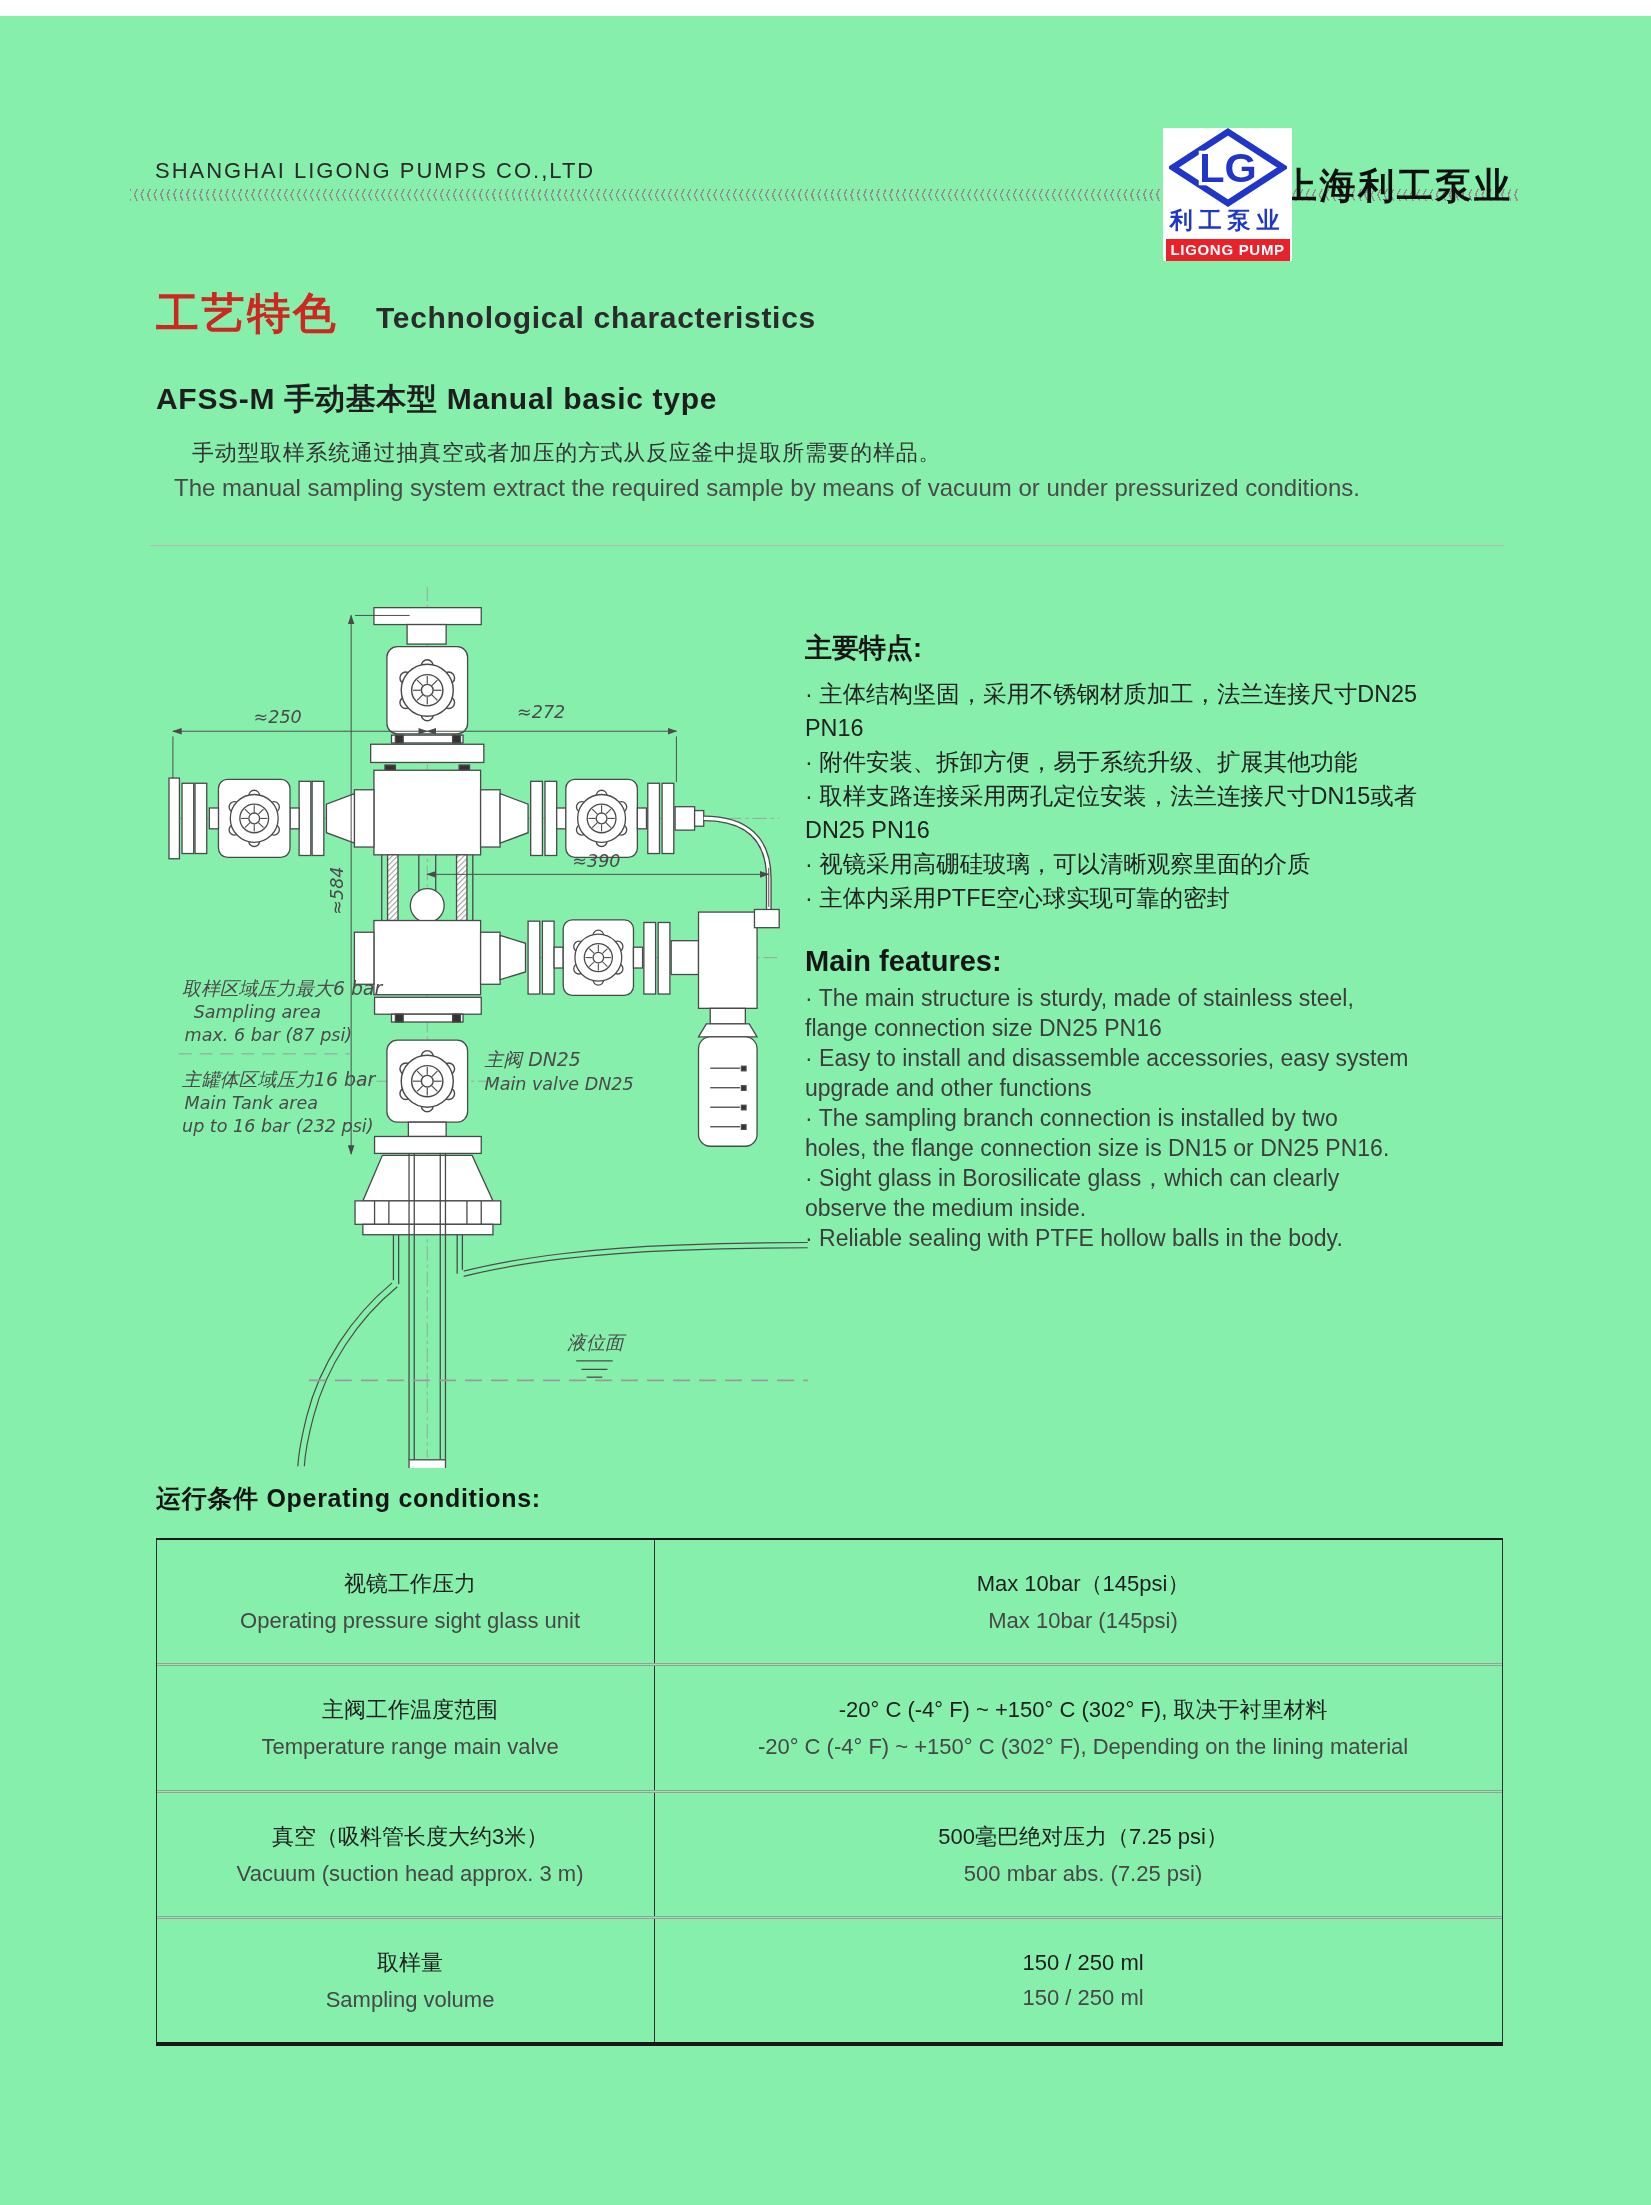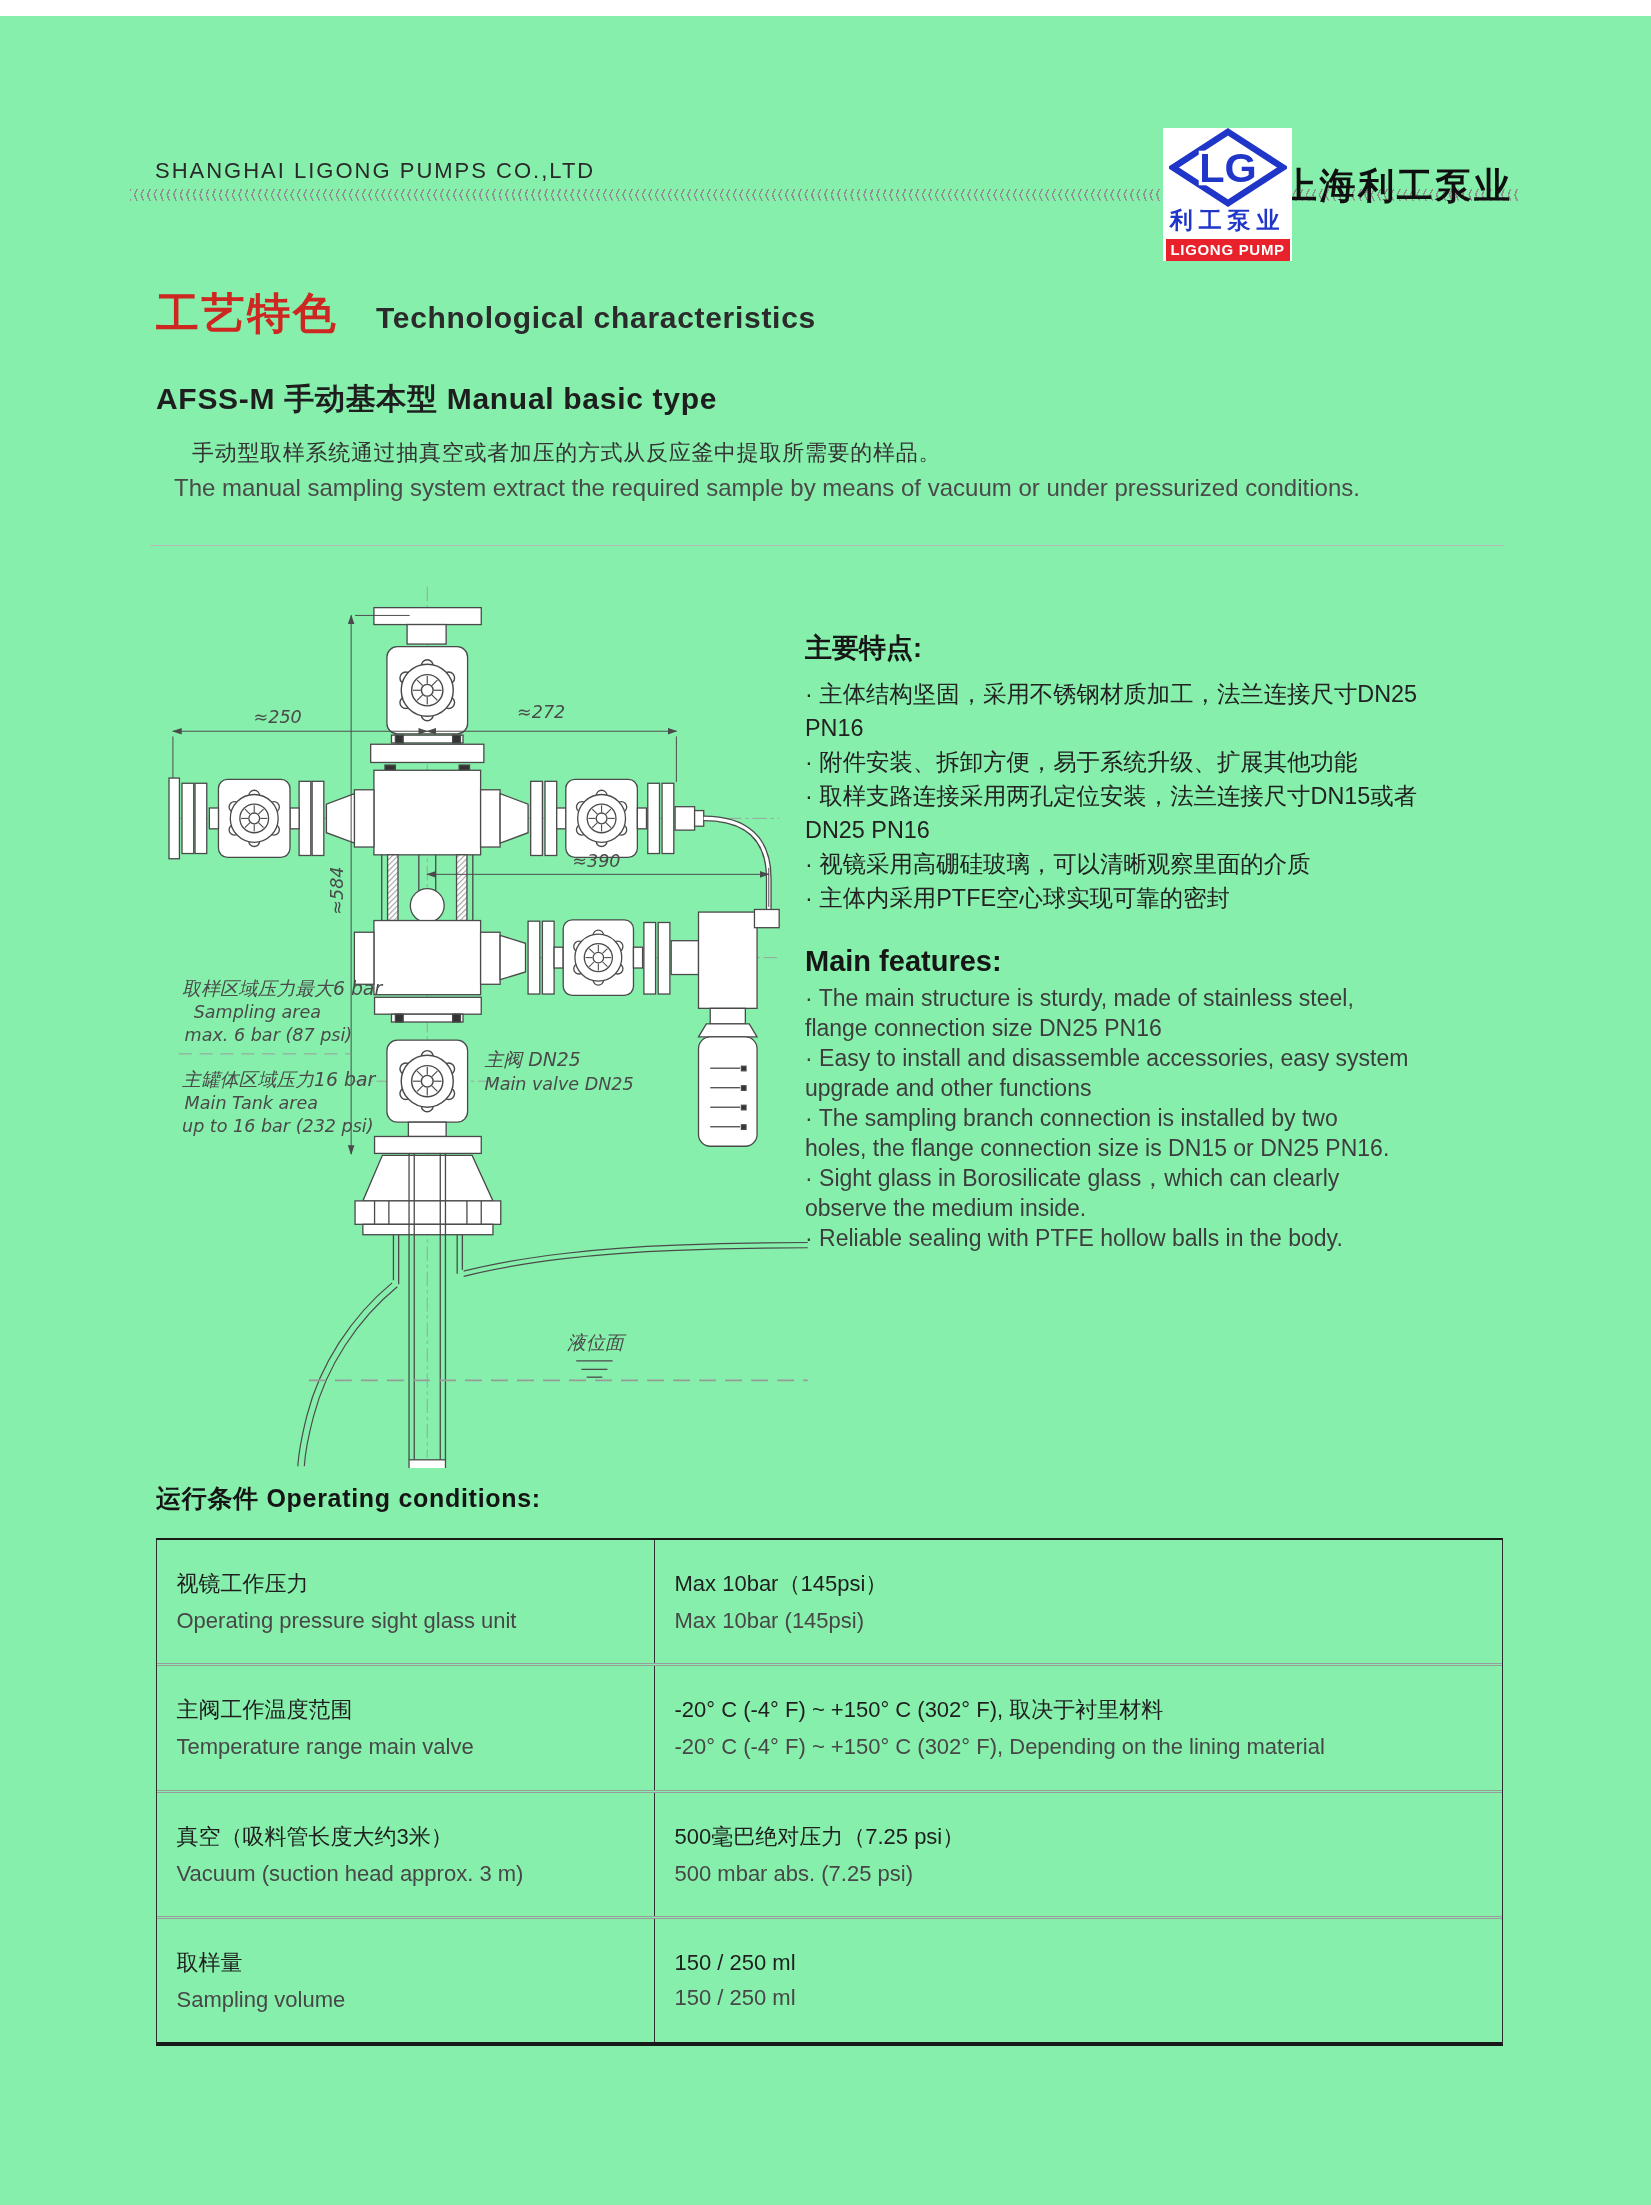--- a/index.html
+++ b/index.html
@@ -34,21 +34,21 @@
   #feat-cn-title{left:805px;top:614px;font-size:27px;font-weight:bold;color:#161616;}
   #feat-cn{left:805px;top:661px;width:703px;font-size:23.4px;color:#222;line-height:34px;}
   #feat-en-title{left:805px;top:929px;font-size:29px;font-weight:bold;color:#161616;}
   #feat-en{left:805px;top:967px;width:706px;font-size:23px;color:#3d3d3d;line-height:30px;}
 
   
   #op-title{left:156px;top:1466px;font-size:25px;font-weight:bold;color:#151515;letter-spacing:0.7px;}
   #op-table{left:156px;top:1522px;width:1347px;height:508px;display:flex;flex-direction:column;
             border-top:2.6px solid #191919;border-bottom:4.6px solid #191919;
             border-left:1.3px solid #2e2e2e;border-right:1.3px solid #2e2e2e;box-sizing:border-box;}
-  .trow{flex:1;display:grid;grid-template-columns:498px 1fr;}
+  .trow{flex:1;display:grid;grid-template-columns:498px 1fr;text-align:center;}
   .trow + .trow{border-top:3.3px double #9b9b9b;}
   .cell{display:flex;flex-direction:column;justify-content:center;gap:9px;padding-left:19.5px;padding-right:10.4px;}
   .cell.p{border-right:1.3px solid #2e2e2e;}
   .cn{font-size:22px;color:#1f1f1f;}
   .en{font-size:22px;color:#474747;}
 
   
   #drawing{left:156px;top:534px;width:657px;height:918px;}
   #drawing svg{display:block;width:100%;height:100%;}
   .cadtext{font-family:"DejaVu Sans",sans-serif;font-style:italic;font-size:27px;fill:#4a4a4a;}

